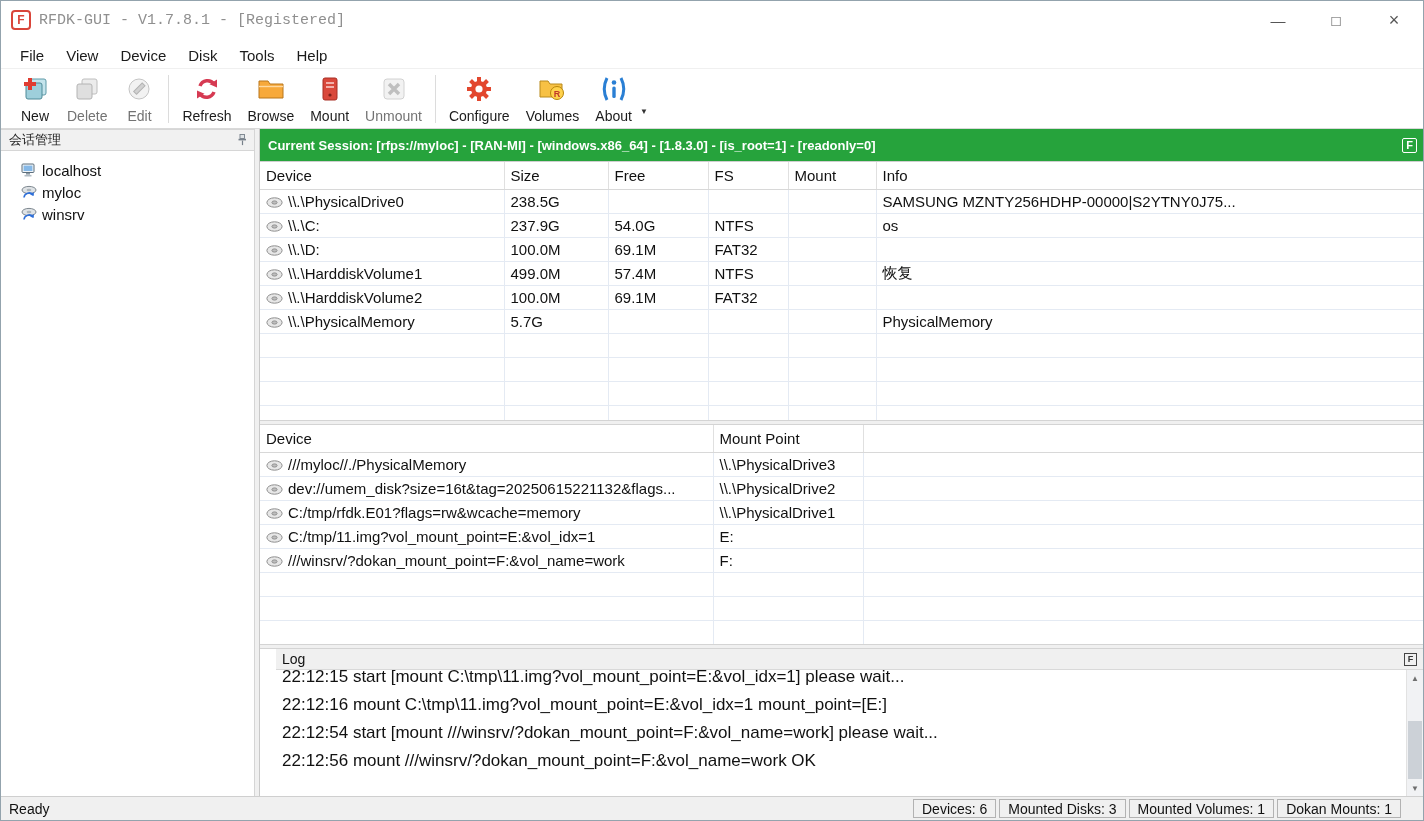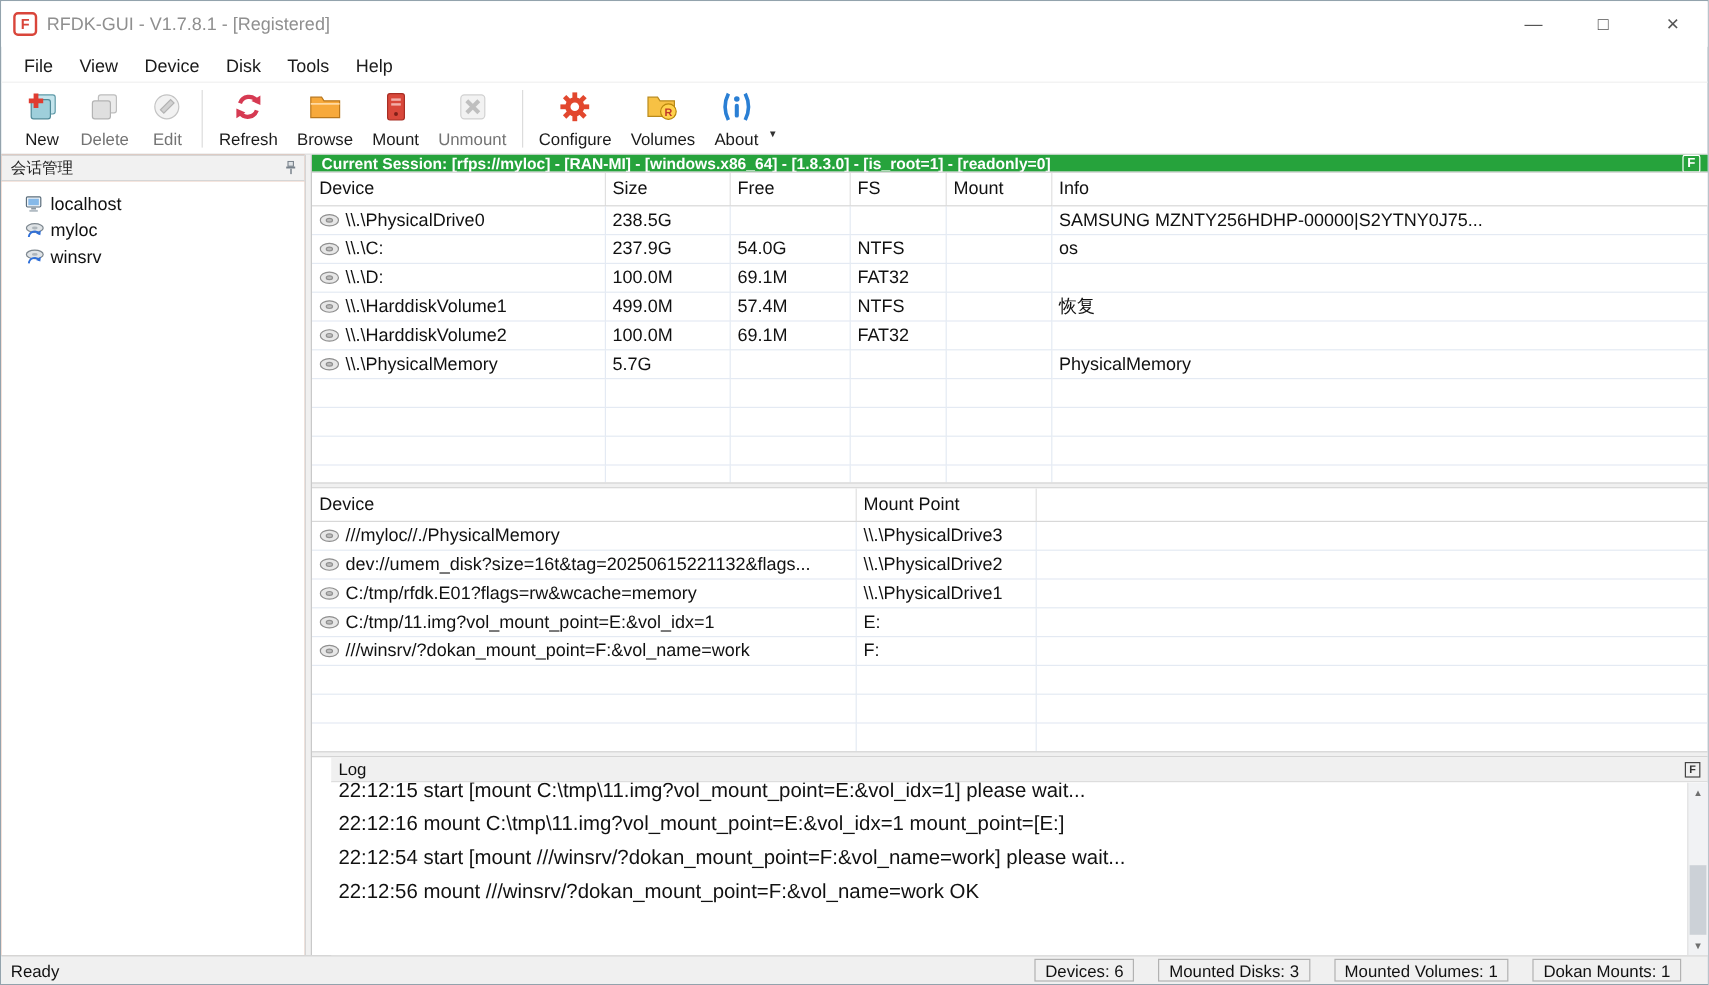--- a/index.html
+++ b/index.html
@@ -6,21 +6,21 @@
   html,body { width:1424px; height:821px; overflow:hidden; background:#fff;
               font-family:"Liberation Sans","DejaVu Sans",sans-serif; color:#111; }
   .app { width:1424px; height:821px; display:flex; flex-direction:column;
          border:1px solid #93a3ad; background:#fff; }
 
   
   .titlebar { height:38px; display:flex; align-items:center; padding-left:10px; background:#fff; flex:none; }
   .app-icon { width:20px; height:20px; border:2px solid #d9453a; border-radius:4px; background:#fff;
               color:#d9453a; font-weight:bold; font-size:12px; display:flex; align-items:center;
               justify-content:center; margin-right:8px; }
-  .title-text { color:#8f8f8f; font-size:15px; }
+  .title-text { color:#8f8f8f; font-size:15px;font-family:Liberation Mono, monospace; }
   .win-controls { margin-left:auto; display:flex; height:100%; }
   .win-btn { width:58px; height:100%; display:flex; align-items:center; justify-content:center;
              color:#555; font-size:15px; }
   .win-btn.close { font-size:18px; }
 
   
   .menubar { height:30px; display:flex; align-items:flex-end; padding-left:8px; font-size:15px;
              border-bottom:1px solid #f0f0f0; flex:none; }
   .menu-item { padding:4px 11px; color:#1b1b1b; }
 
@@ -31,40 +31,40 @@
               justify-content:space-between; font-size:14px; }
   .tool-btn .ico { width:32px; height:30px; display:flex; align-items:center; justify-content:center; }
   .tool-btn .lbl { line-height:15px; color:#1b1b1b; white-space:nowrap; }
   .tool-btn.disabled .lbl { color:#737373; }
   .tool-btn.disabled .ico { filter:grayscale(1) opacity(.75); }
   .tb-sep { width:1px; height:48px; background:#dcdcdc; margin:0 5px; flex:none; }
   .about-caret { font-size:8px; color:#333; align-self:flex-end; margin:0 4px 12px 0; }
 
   
   .workarea { flex:1; display:flex; min-height:0; }
-  .sidebar { width:253px; flex:none; display:flex; flex-direction:column; background:#c2410c; }
+  .sidebar { width:253px; flex:none; display:flex; flex-direction:column; background:#eab308; }
   .sidebar-header { height:22px; background:#f1f1f1; border-top:1px solid #d6d6d6;
                     border-bottom:1px solid #d6d6d6; display:flex; align-items:center;
                     padding:0 6px 0 8px; font-size:13px; color:#222; flex:none; }
   .pin { margin-left:auto; display:flex; }
   .tree { flex:1; background:#fff; padding-top:8px; font-size:15px; }
   .tree-row { display:flex; align-items:center; height:22px; }
   .tree-row.child { padding-left:20px; }
   .expander { width:11px; height:11px; border:1px solid #98a2ac; margin:0 5px 0 8px;
               position:relative; background:#fff; flex:none; }
   .expander::after { content:""; position:absolute; left:2px; right:2px; top:4px; height:1px; background:#333; }
   .ticon { display:flex; margin-right:5px; flex:none; }
   .tlabel { white-space:nowrap; }
   .v-splitter { width:6px; flex:none; background:#f0f0f0; border-left:1px solid #d5d5d5;
                 border-right:1px solid #c9c9c9; }
 
   .content { flex:1; display:flex; flex-direction:column; min-width:0; }
 
   
-  .session-bar { height:14px; flex:none; background:#26a33c; color:#fff; font-weight:bold;
+  .session-bar { height:32px; flex:none; background:#26a33c; color:#fff; font-weight:bold;
                  font-size:13px; display:flex; align-items:center; padding:0 6px 0 8px; }
   .session-f { margin-left:auto; width:15px; height:15px; border:1px solid #fff; border-radius:2px;
                display:flex; align-items:center; justify-content:center; font-size:11px; font-weight:bold; }
 
   
   .devices-panel { height:259px; flex:none; overflow:hidden; border-top:1px solid #cfcfcf; background:#fff; }
   .mounts-panel  { height:219px; flex:none; overflow:hidden; background:#fff; }
   table.grid { border-collapse:collapse; table-layout:fixed; width:100%; background:#fff; }
   .grid th { font-weight:normal; text-align:left; font-size:15px; height:27px; padding:0 6px;
              border-right:1px solid #e0e0e0; border-bottom:1px solid #d8d8d8; background:#fff;
@@ -90,21 +90,21 @@
   .log-scrollbar { position:absolute; right:0; top:0; bottom:0; width:17px; background:#f1f2f4;
                    border-left:1px solid #e2e2e2; }
   .sb-arrow { height:16px; display:flex; align-items:center; justify-content:center;
               font-size:8px; color:#6f6f6f; }
   .sb-arrow.down { position:absolute; bottom:0; left:0; right:0; }
   .sb-thumb { position:absolute; left:1px; right:1px; height:58px; bottom:17px; background:#ccd1d7; }
 
   
   .statusbar { height:24px; flex:none; background:#f0f0f0; border-top:1px solid #cfcfcf;
                display:flex; align-items:center; font-size:14px; padding:0 8px; }
-  .status-boxes { margin-left:auto; display:flex; gap:20px; margin-right:14px; }
+  .status-boxes { margin-left:auto; display:flex; gap:3px; margin-right:14px; }
   .status-box { border:1px solid #b2b2b2; height:19px; display:flex; align-items:center;
                 padding:0 8px; background:#f0f0f0; white-space:nowrap; }
 </style>
 </head>
 <body>
 
 <div class="app">
 
   <div class="titlebar">
     <div class="app-icon">F</div>

